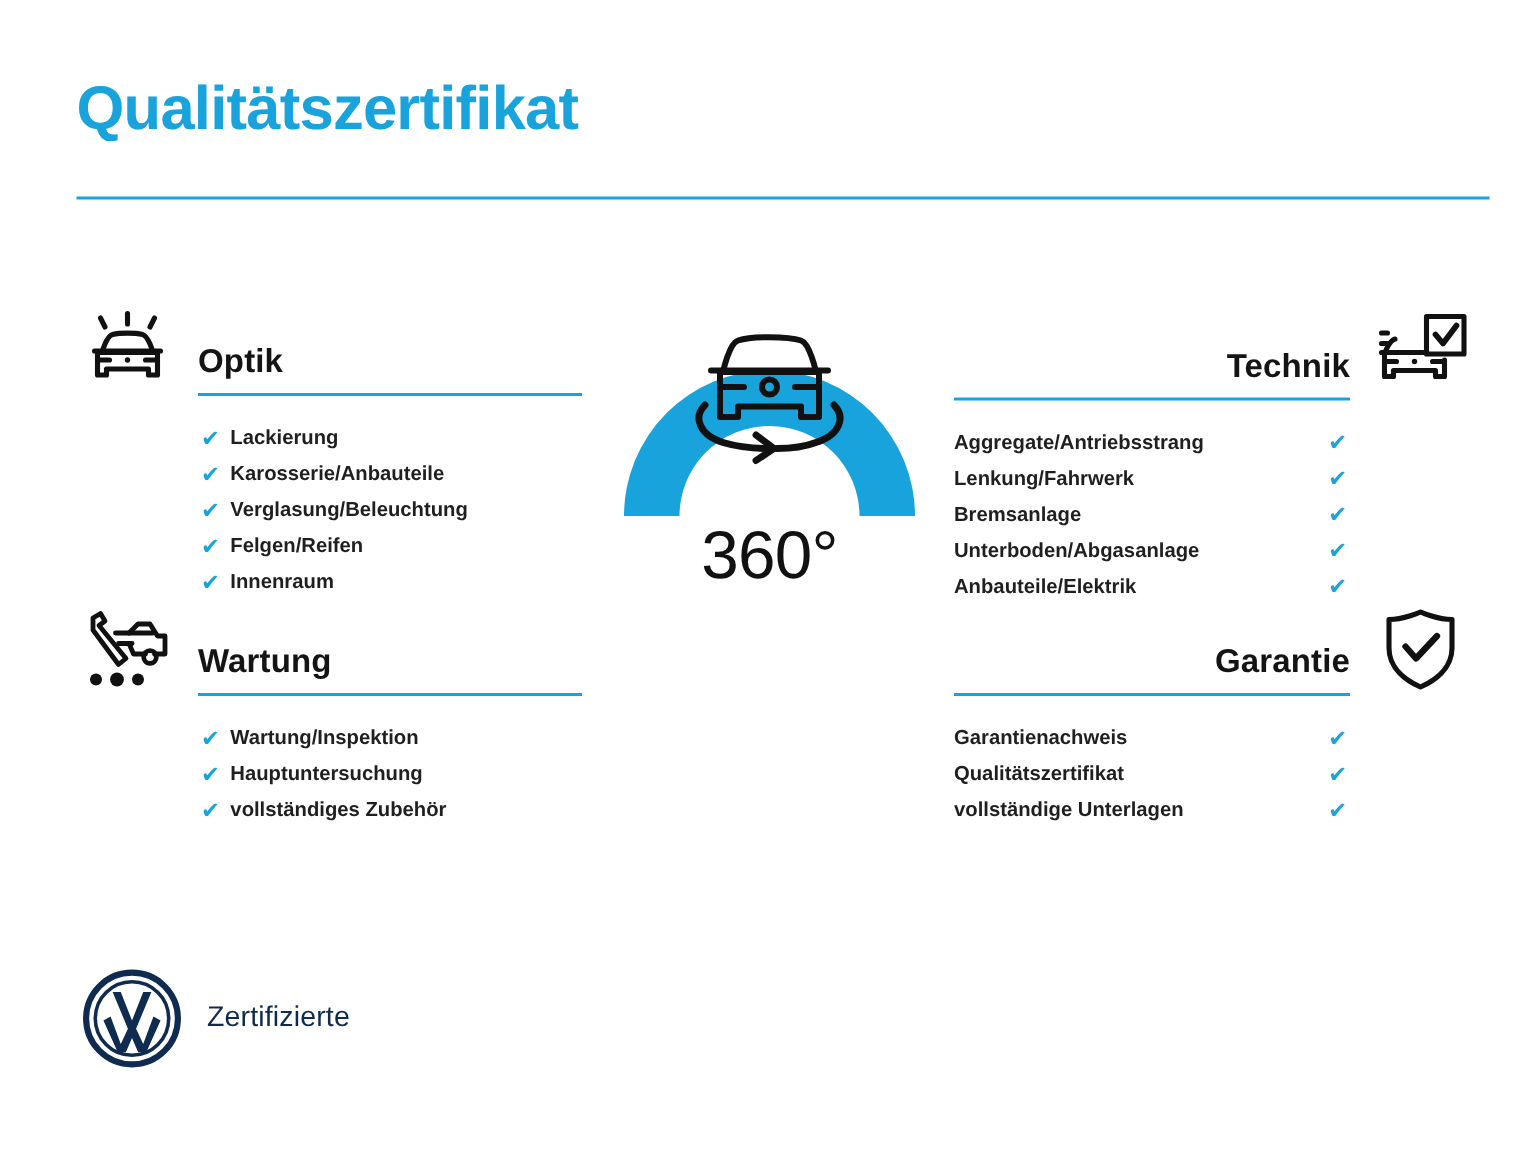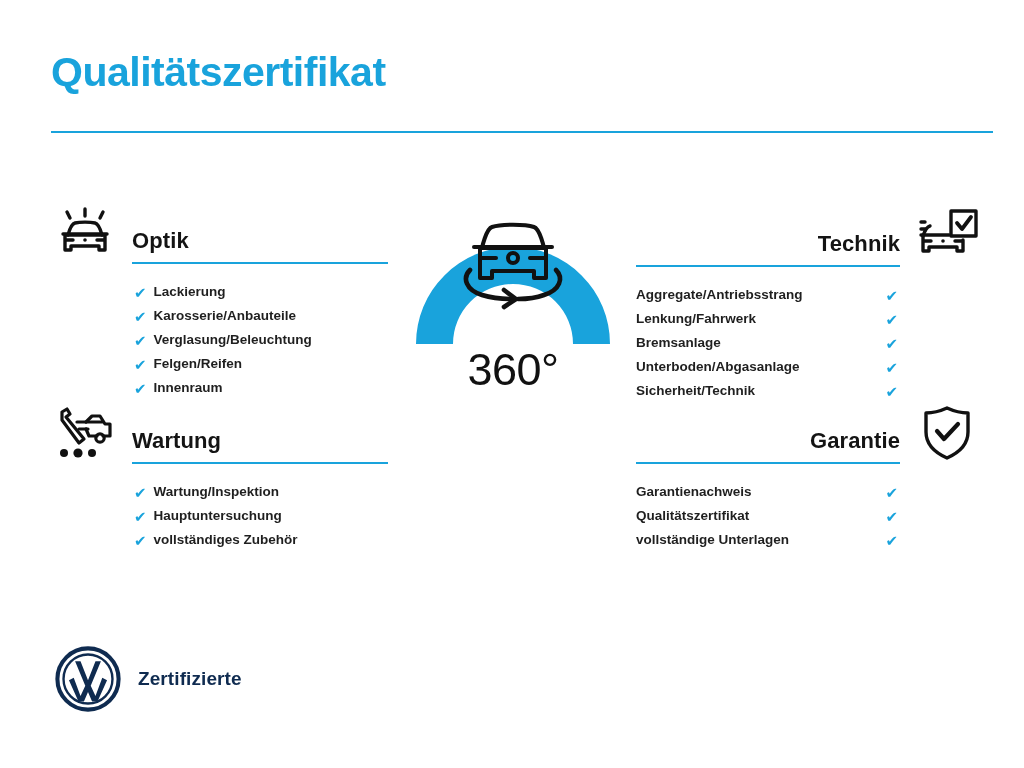--- a/index.html
+++ b/index.html
@@ -153,21 +153,21 @@
     position: absolute;
     left: 54px;
     top: 645px;
     display: flex;
     align-items: center;
   }
   .vw-mark { width: 68px; height: 68px; display:block; }
   .vw-text {
     margin-left: 16px;
     font-size: 19px;
-    font-weight: bold;
+    font-weight: normal;
     color: #0F2B50;
     line-height: 1.28;
     letter-spacing: 0.1px;
   }
 </style>
 </head>
 <body>
 
 <div id="page">
 
@@ -280,21 +280,21 @@
         </li>
       <li>
           <span>Bremsanlage</span>
           <span class="chk">✔</span>
         </li>
       <li>
           <span>Unterboden/Abgasanlage</span>
           <span class="chk">✔</span>
         </li>
       <li>
-          <span>Sicherheit/Technik</span>
+          <span>Anbauteile/Elektrik</span>
           <span class="chk">✔</span>
         </li>
     </ul>
   </div>
 
   <div class="section sec-right sec-garantie">
     <div class="sec-head">
       <div class="sec-icon">
         <svg width="58" height="58" viewBox="0 0 58 58" fill="none" stroke="#111" stroke-width="3.4" stroke-linecap="round" stroke-linejoin="round">
           <path d="M29 4 C29 4 40 9 50 9 L50 28 C50 42 38 50 29 54 C20 50 8 42 8 28 L8 9 C18 9 29 4 29 4 Z"></path>

